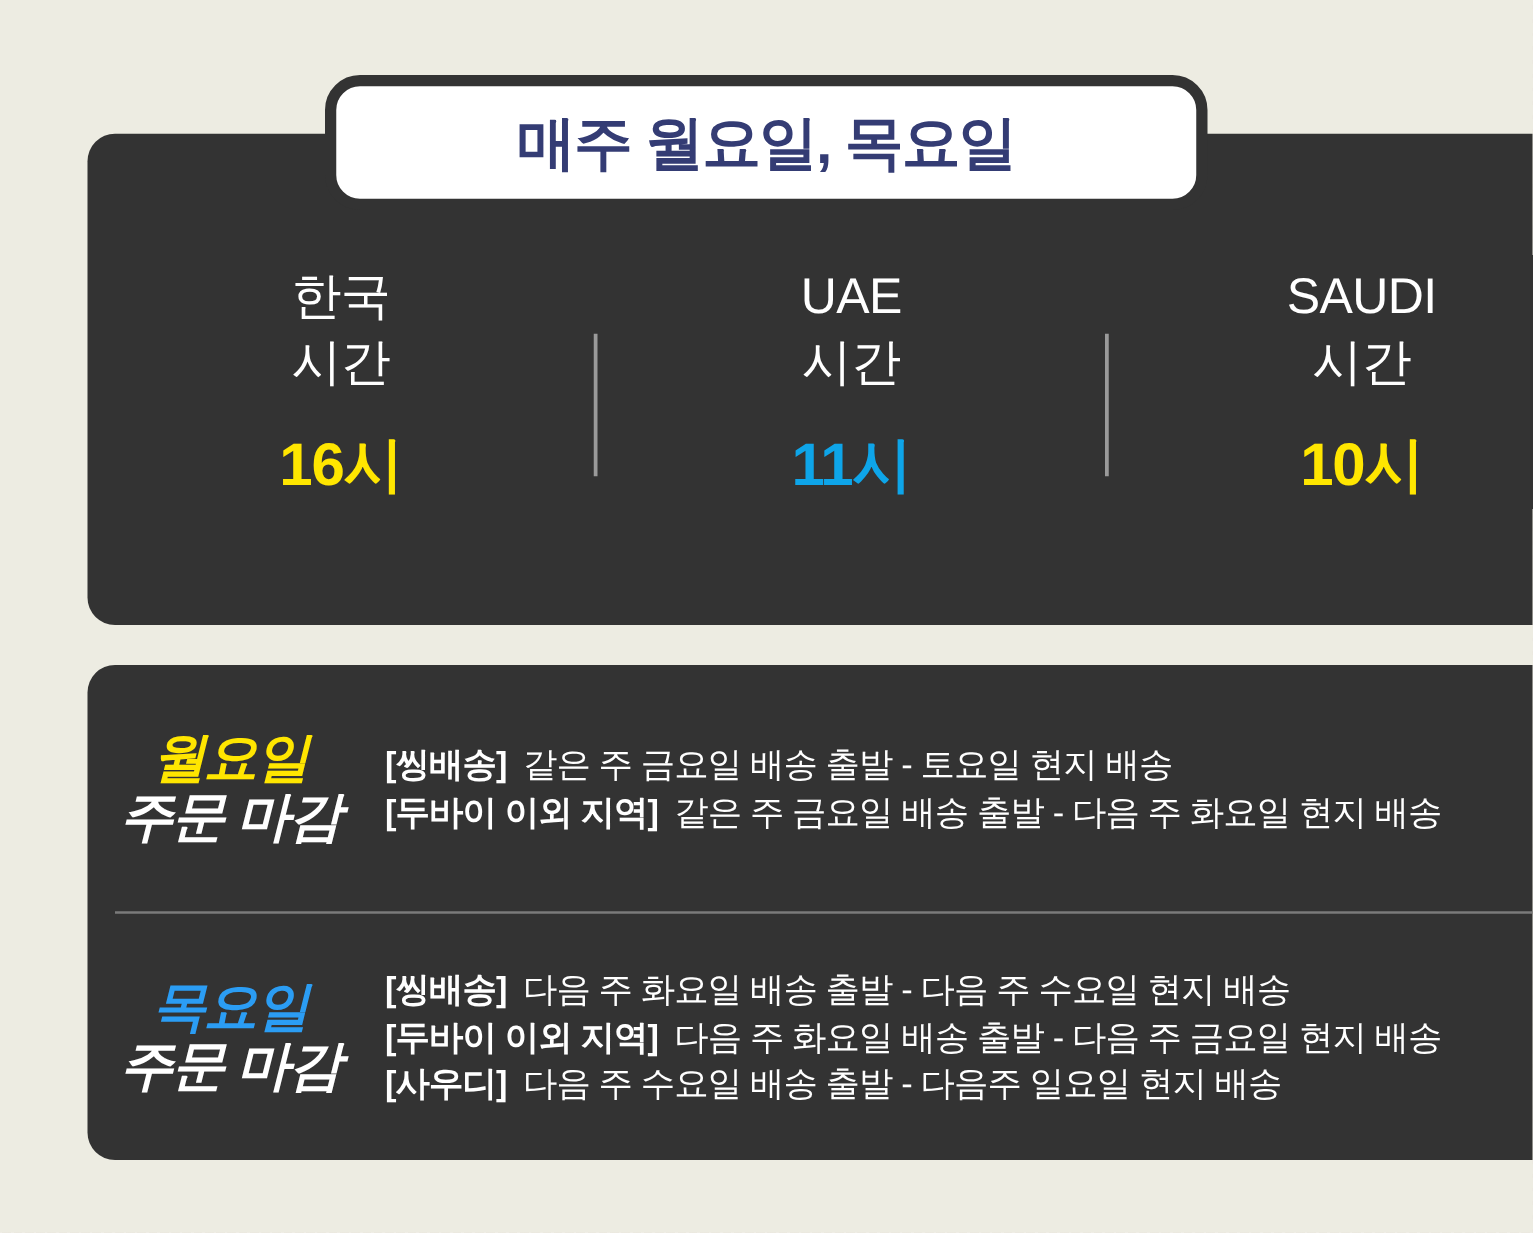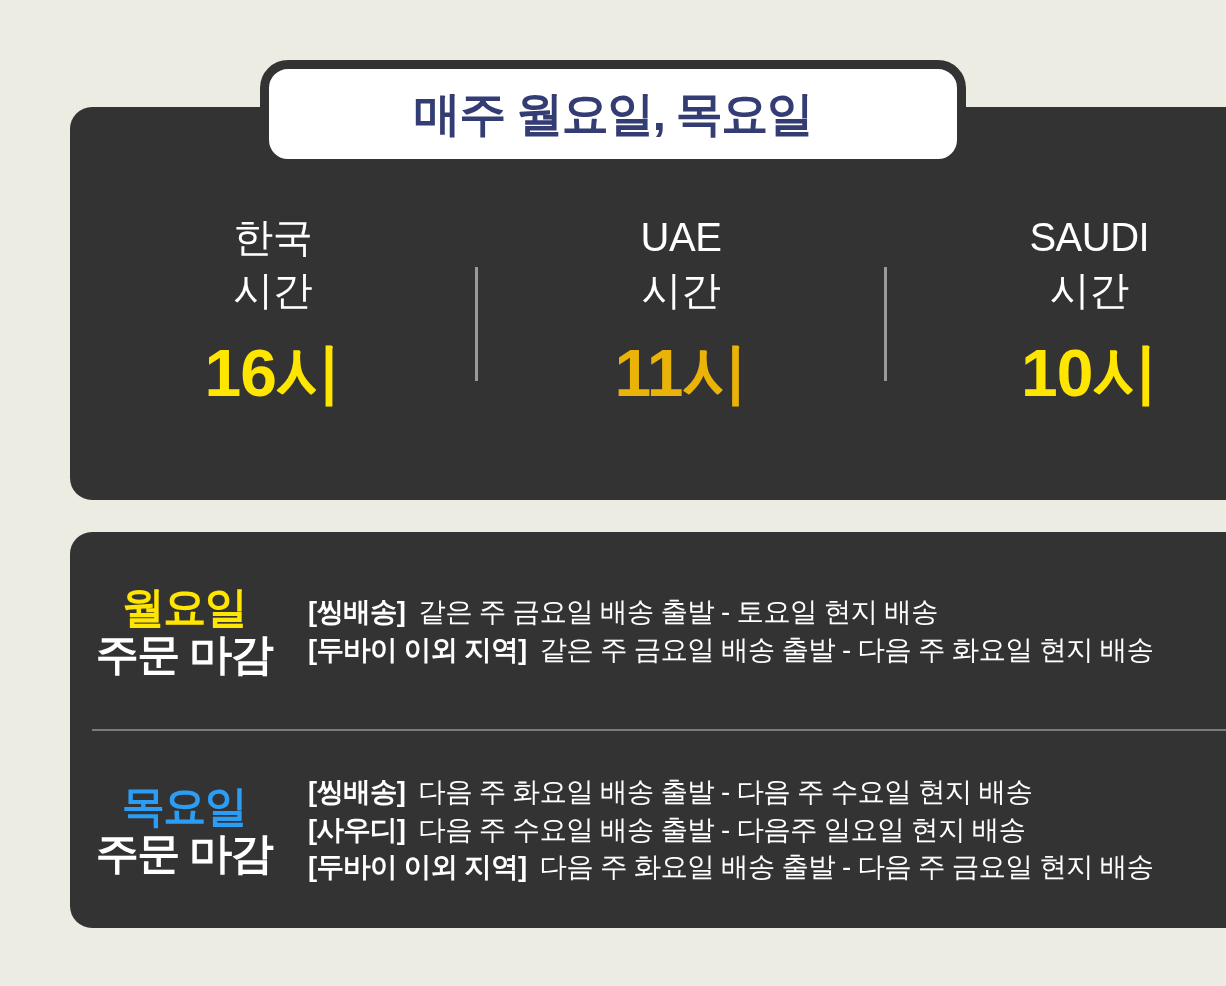--- a/index.html
+++ b/index.html
@@ -27,26 +27,26 @@
     position: absolute; left: 70px; width: 1222px;
     background: #333333; border-radius: 22px;
   }
   .card-times { top: 107px; height: 393px; }
   .card-schedule { top: 532px; height: 396px; display: flex; flex-direction: column; }
 
   
   .tz-row { display: flex; padding-top: 104px; }
   .tz-col { flex: 1; text-align: center; }
   .tz-region { font-size: 40px; line-height: 53px; font-weight: 500; color: #ffffff; letter-spacing: -0.5px; }
-  .tz-time { margin-top: 20px; font-size: 66px; line-height: 72px; font-weight: 800; letter-spacing: -1px; }
+  .tz-time { margin-top: 20px; font-size: 48px; line-height: 72px; font-weight: 800; letter-spacing: -1px; }
   .tz-divider { flex: none; width: 3px; height: 114px; margin-top: 56px; background: #9a9a9a; }
 
   
   .sched-row { flex: 1; display: flex; align-items: center; padding-left: 14px; }
-  .day-col { flex: none; width: 200px; text-align: center; font-weight: 800; font-size: 43px; line-height: 47px; letter-spacing: -1.5px; }
+  .day-col { flex: none; width: 200px; text-align: center; font-weight: 800; font-size: 43px; line-height: 47px; letter-spacing: -1.5px; font-style: italic; }
   .deadline { color: #ffffff; }
   .lines { margin-left: 24px; color: #ffffff; font-size: 27.5px; line-height: 37.5px; letter-spacing: -0.7px; }
   .tag { font-weight: 800; margin-right: 13px; }
   .row-divider { flex: none; height: 2px; margin: 0 22px; background: #7b7b7b; }
 </style>
 </head>
 <body>
 
 <div class="stage" style="background-color: rgb(237, 236, 226);">
 
@@ -61,21 +61,21 @@
         <div class="tz-region">한국</div>
         <div class="tz-region">시간</div>
         <div class="tz-time" style="color: rgb(255, 230, 0);">16시</div>
       </div>
 
       <div class="tz-divider" style="background-color: rgb(154, 154, 154);"></div>
 
       <div class="tz-col">
         <div class="tz-region">UAE</div>
         <div class="tz-region">시간</div>
-        <div class="tz-time" style="color: #eab308;">11시</div>
+        <div class="tz-time" style="color: #0ea5e9;">11시</div>
       </div>
 
       <div class="tz-divider" style="background-color: rgb(154, 154, 154);"></div>
 
       <div class="tz-col">
         <div class="tz-region">SAUDI</div>
         <div class="tz-region">시간</div>
         <div class="tz-time" style="color: rgb(255, 230, 0);">10시</div>
       </div>
 
@@ -104,22 +104,22 @@
     <div class="sched-row">
       <div class="day-col">
         <div style="color: rgb(43, 157, 244);">목요일</div>
         <div class="deadline">주문 마감</div>
       </div>
       <div class="lines">
         <div class="line">
           <span class="tag">[씽배송]</span><span>다음 주 화요일 배송 출발 - 다음 주 수요일 현지 배송</span>
         </div>
         <div class="line">
-          <span class="tag">[사우디]</span><span>다음 주 수요일 배송 출발 - 다음주 일요일 현지 배송</span>
+          <span class="tag">[두바이 이외 지역]</span><span>다음 주 화요일 배송 출발 - 다음 주 금요일 현지 배송</span>
         </div>
         <div class="line">
-          <span class="tag">[두바이 이외 지역]</span><span>다음 주 화요일 배송 출발 - 다음 주 금요일 현지 배송</span>
+          <span class="tag">[사우디]</span><span>다음 주 수요일 배송 출발 - 다음주 일요일 현지 배송</span>
         </div>
       </div>
     </div>
 
   </div>
 </div>
 
 </body></html>

